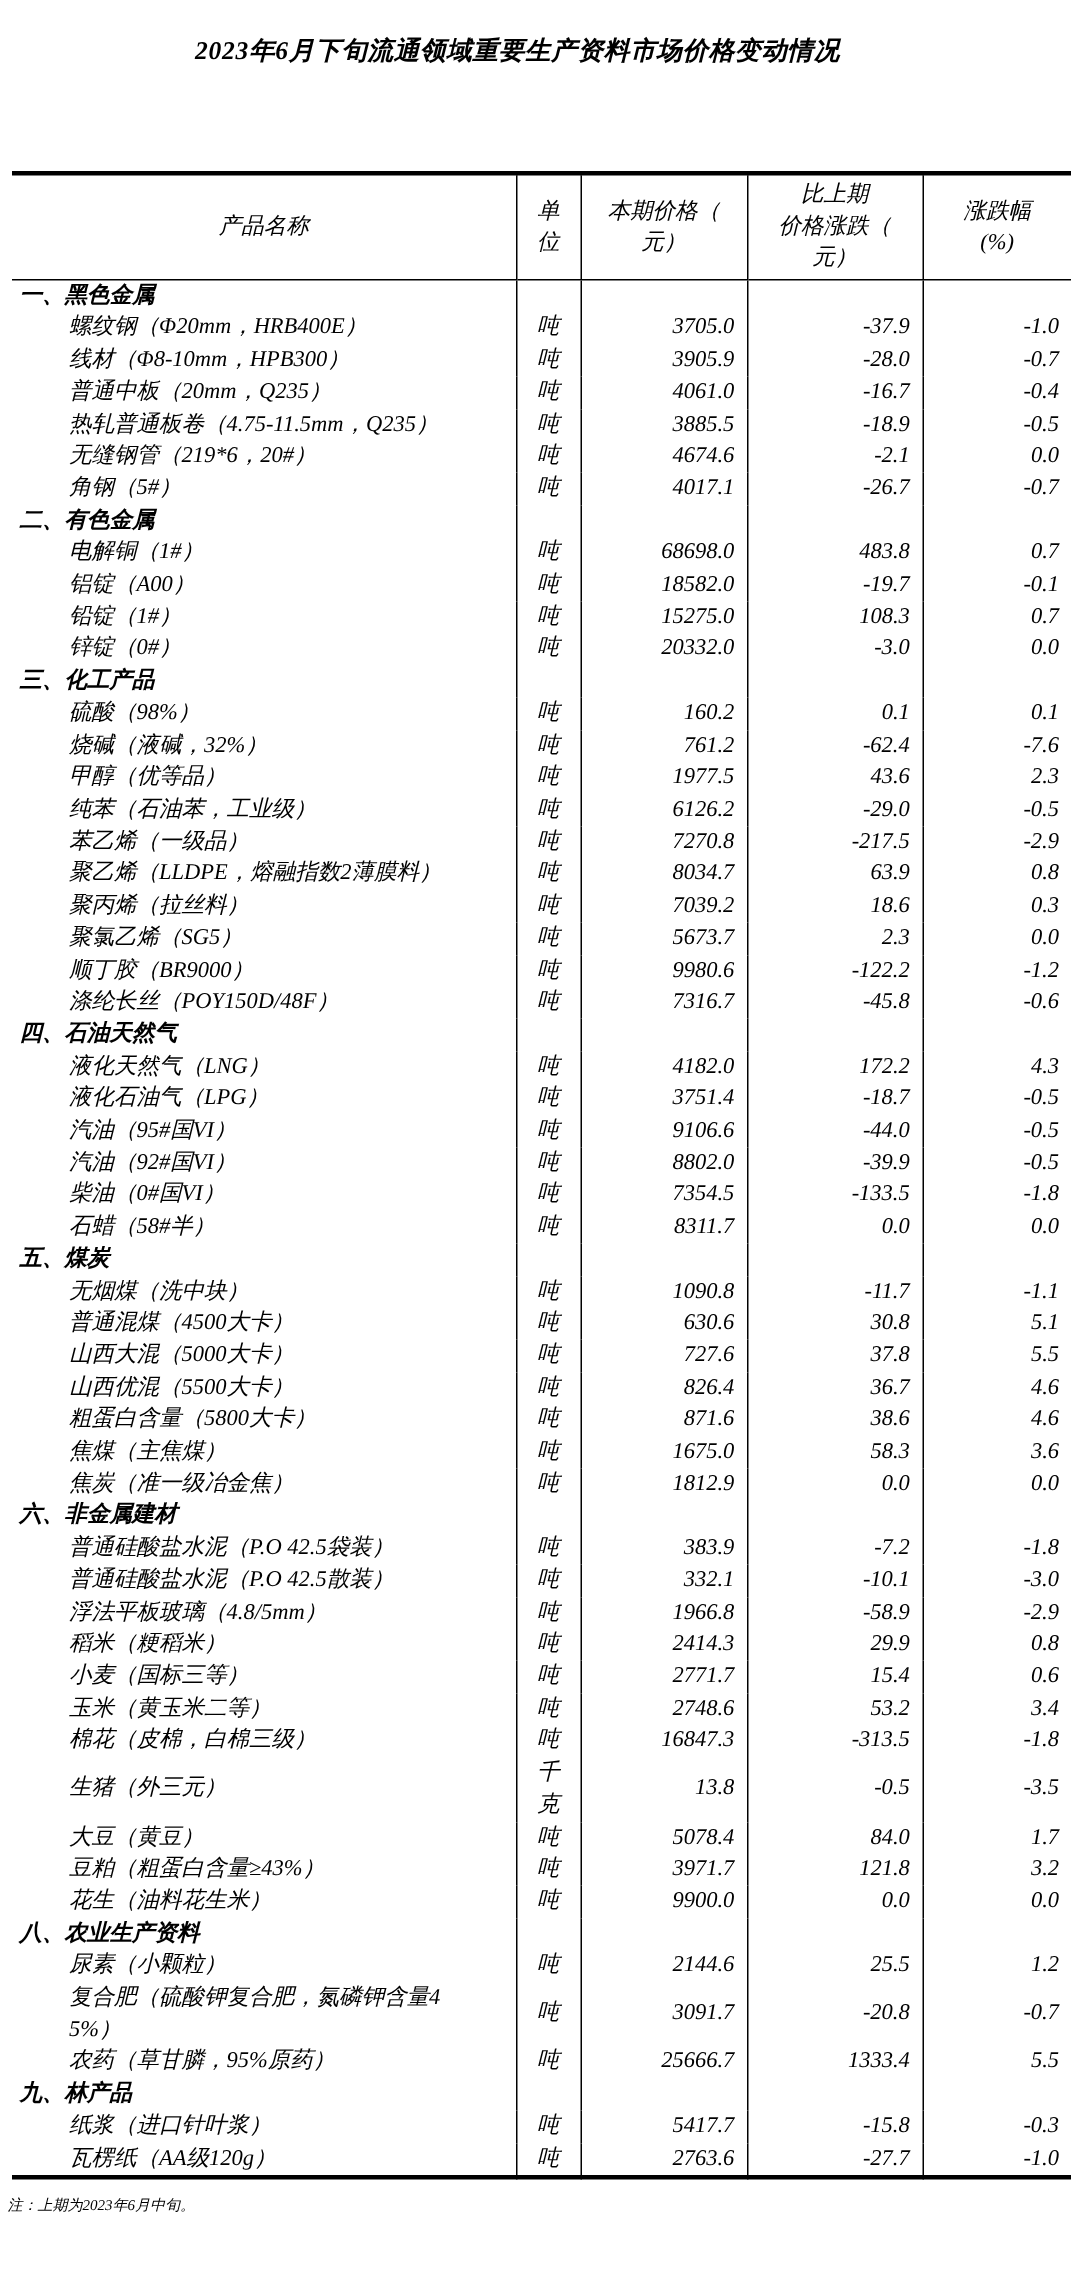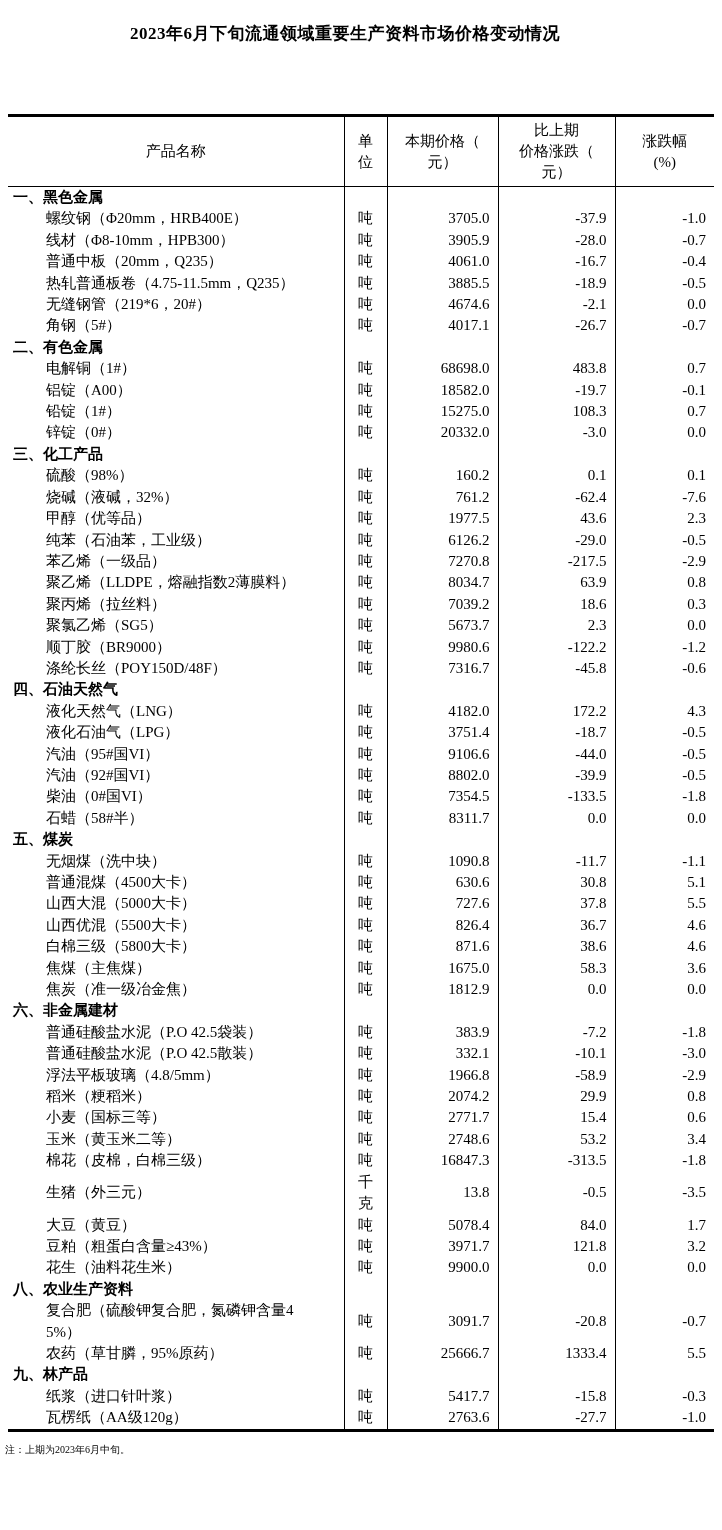--- a/index.html
+++ b/index.html
@@ -4,21 +4,21 @@
 <style>
   * { box-sizing: border-box; margin: 0; padding: 0; }
   html, body { background: #ffffff; }
   body {
     width: 722px;
     height: 1530px;
     color: #000;
     font-family: "Liberation Serif", "DejaVu Serif", serif;
     overflow: hidden;
   }
-  .page { width: 690px; height: 1530px; }
+  .page { width: 690px; height: 1530px; font-style: italic; }
   .doc-title {
     padding-top: 22px;
     text-align: center;
     font-size: 17px;
     font-weight: bold;
     letter-spacing: 0.5px;
   }
   table.price-table {
     width: 706px;
     margin: 69px 8px 0 8px;
@@ -332,21 +332,21 @@
           <td class="num">5.5</td>
         </tr>
         <tr>
           <td class="name">山西优混（5500大卡）</td>
           <td class="unit">吨</td>
           <td class="num">826.4</td>
           <td class="num">36.7</td>
           <td class="num">4.6</td>
         </tr>
         <tr>
-          <td class="name">白棉三级（5800大卡）</td>
+          <td class="name">粗蛋白含量（5800大卡）</td>
           <td class="unit">吨</td>
           <td class="num">871.6</td>
           <td class="num">38.6</td>
           <td class="num">4.6</td>
         </tr>
         <tr>
           <td class="name">焦煤（主焦煤）</td>
           <td class="unit">吨</td>
           <td class="num">1675.0</td>
           <td class="num">58.3</td>
@@ -383,21 +383,21 @@
         <tr>
           <td class="name">浮法平板玻璃（4.8/5mm）</td>
           <td class="unit">吨</td>
           <td class="num">1966.8</td>
           <td class="num">-58.9</td>
           <td class="num">-2.9</td>
         </tr>
         <tr>
           <td class="name">稻米（粳稻米）</td>
           <td class="unit">吨</td>
-          <td class="num">2074.2</td>
+          <td class="num">2414.3</td>
           <td class="num">29.9</td>
           <td class="num">0.8</td>
         </tr>
         <tr>
           <td class="name">小麦（国标三等）</td>
           <td class="unit">吨</td>
           <td class="num">2771.7</td>
           <td class="num">15.4</td>
           <td class="num">0.6</td>
         </tr>
@@ -445,20 +445,27 @@
           <td class="num">0.0</td>
         </tr>
         <tr class="section">
           <td class="name">八、农业生产资料</td>
           <td class="unit"></td>
           <td class="num"></td>
           <td class="num"></td>
           <td class="num"></td>
         </tr>
         <tr>
+          <td class="name">尿素（小颗粒）</td>
+          <td class="unit">吨</td>
+          <td class="num">2144.6</td>
+          <td class="num">25.5</td>
+          <td class="num">1.2</td>
+        </tr>
+        <tr>
           <td class="name">复合肥（硫酸钾复合肥，氮磷钾含量4
 5%）</td>
           <td class="unit">吨</td>
           <td class="num">3091.7</td>
           <td class="num">-20.8</td>
           <td class="num">-0.7</td>
         </tr>
         <tr>
           <td class="name">农药（草甘膦，95%原药）</td>
           <td class="unit">吨</td>

